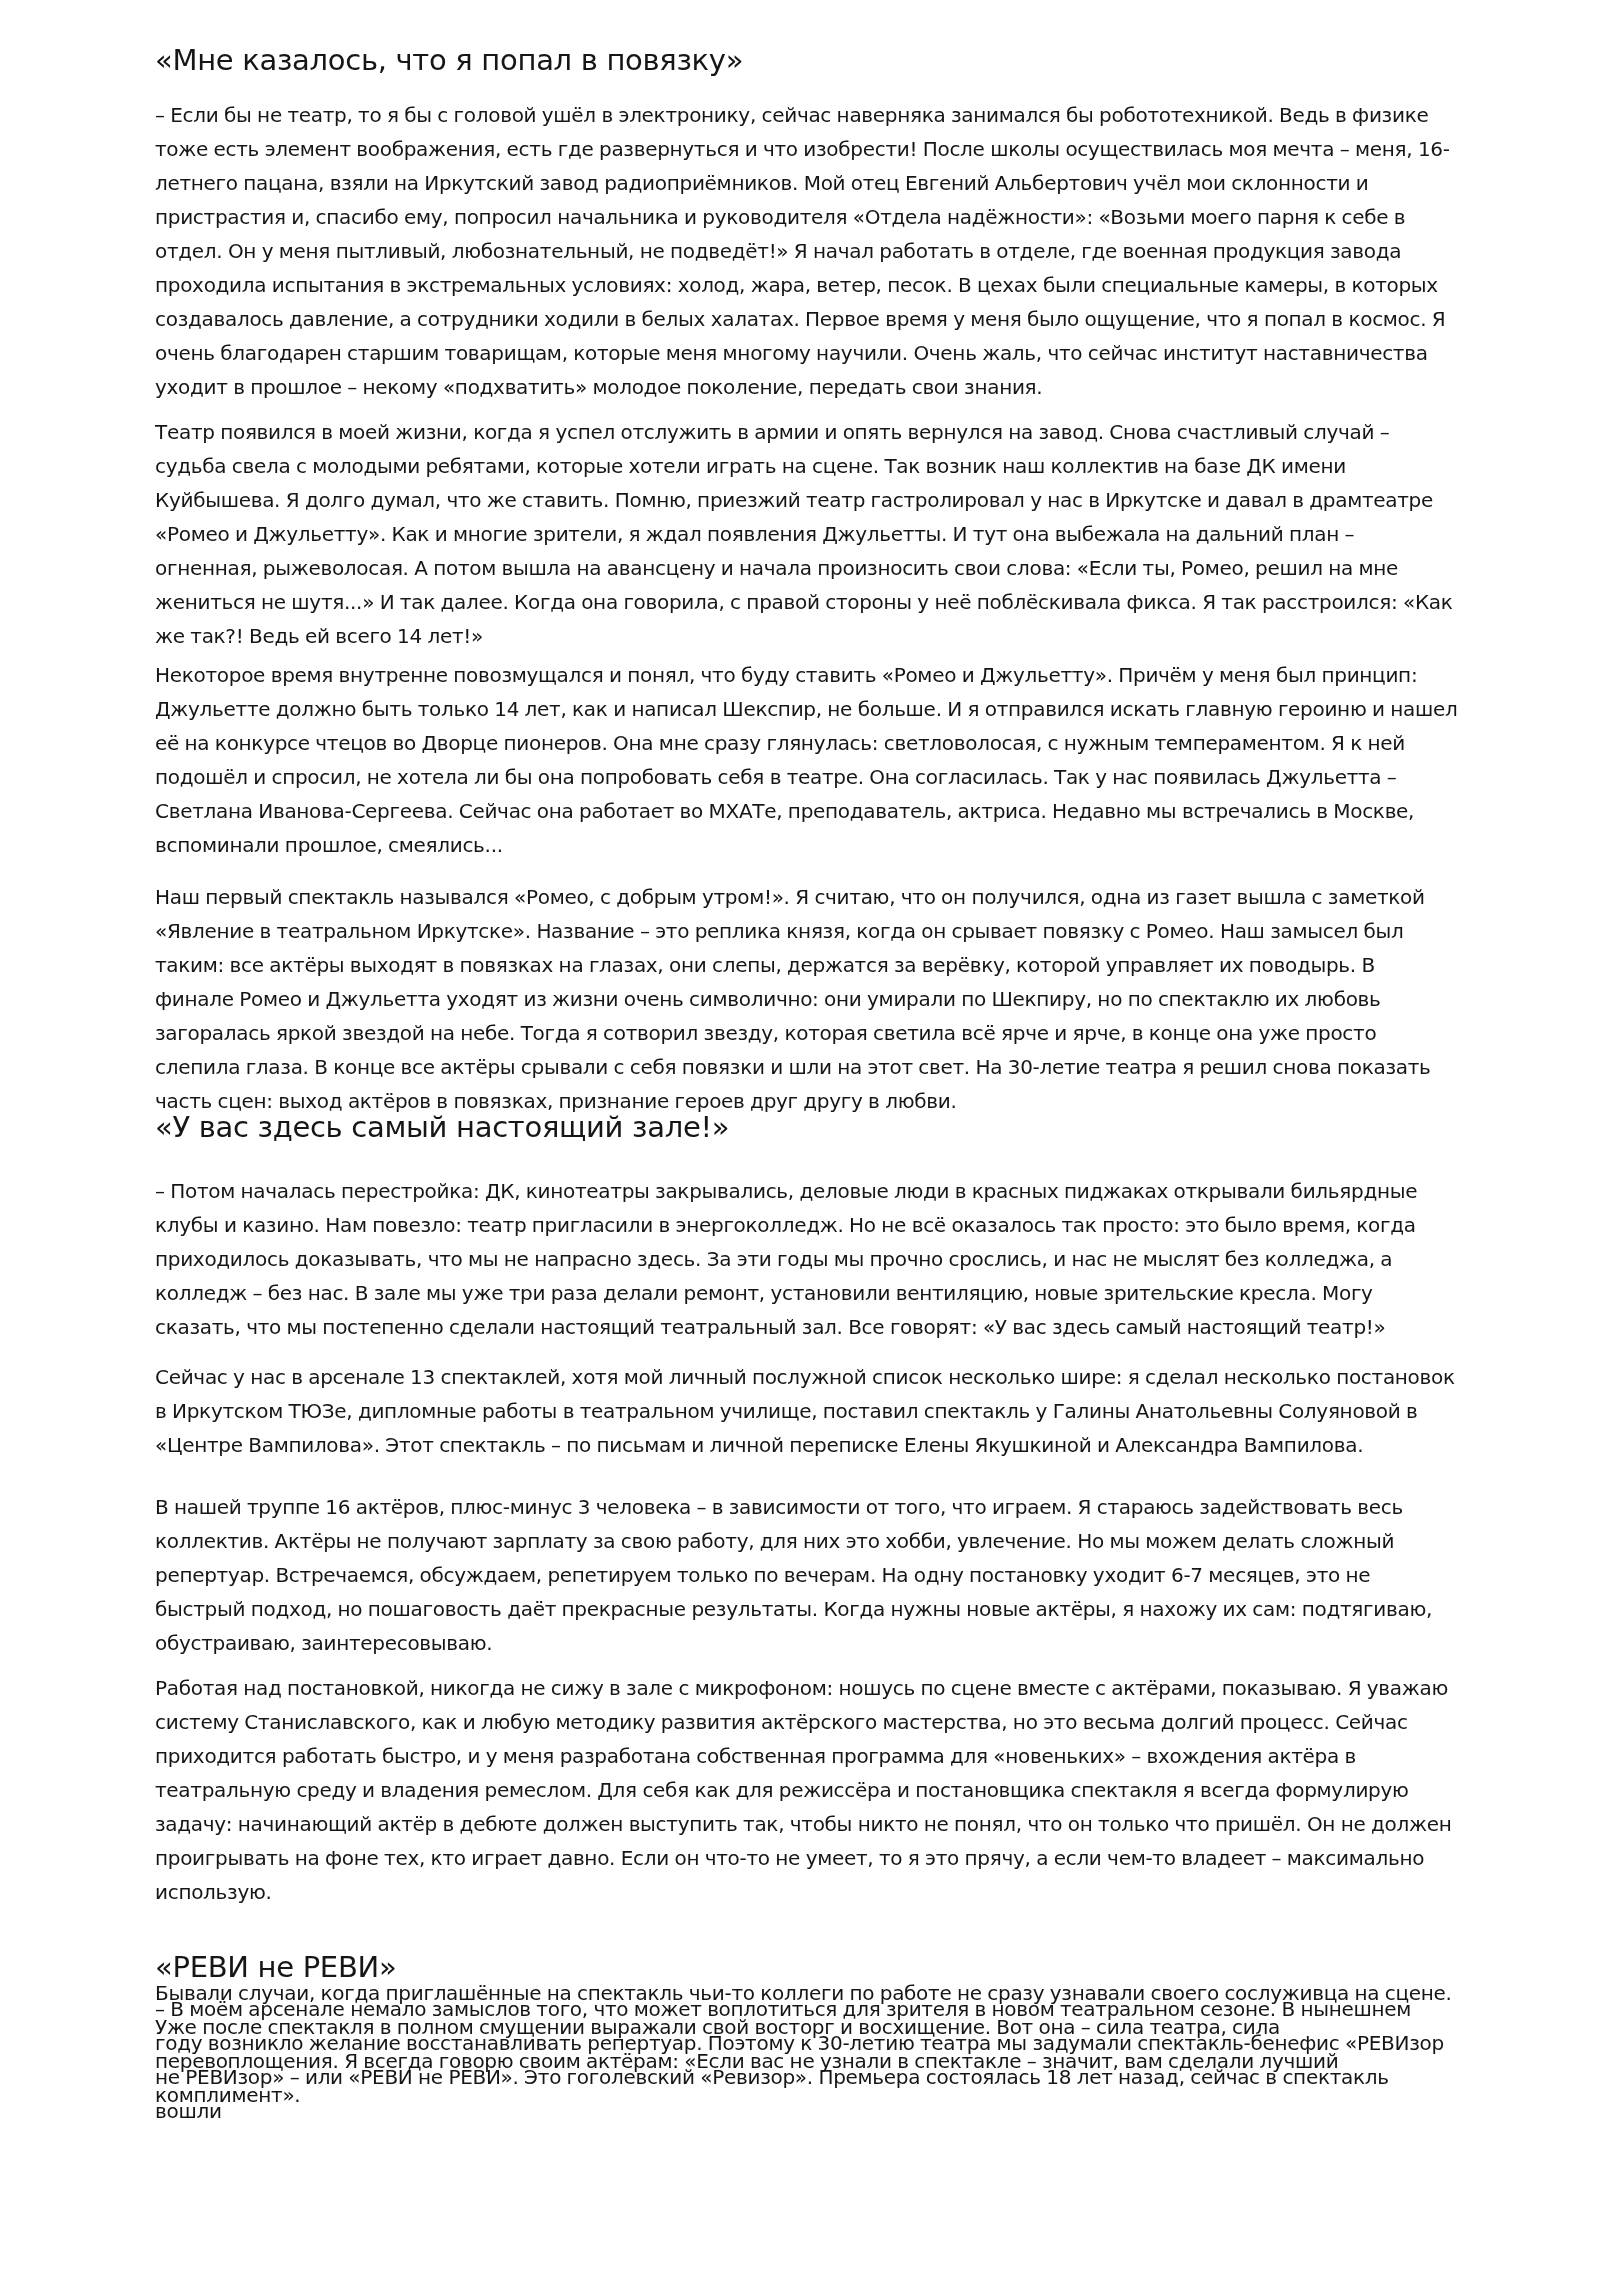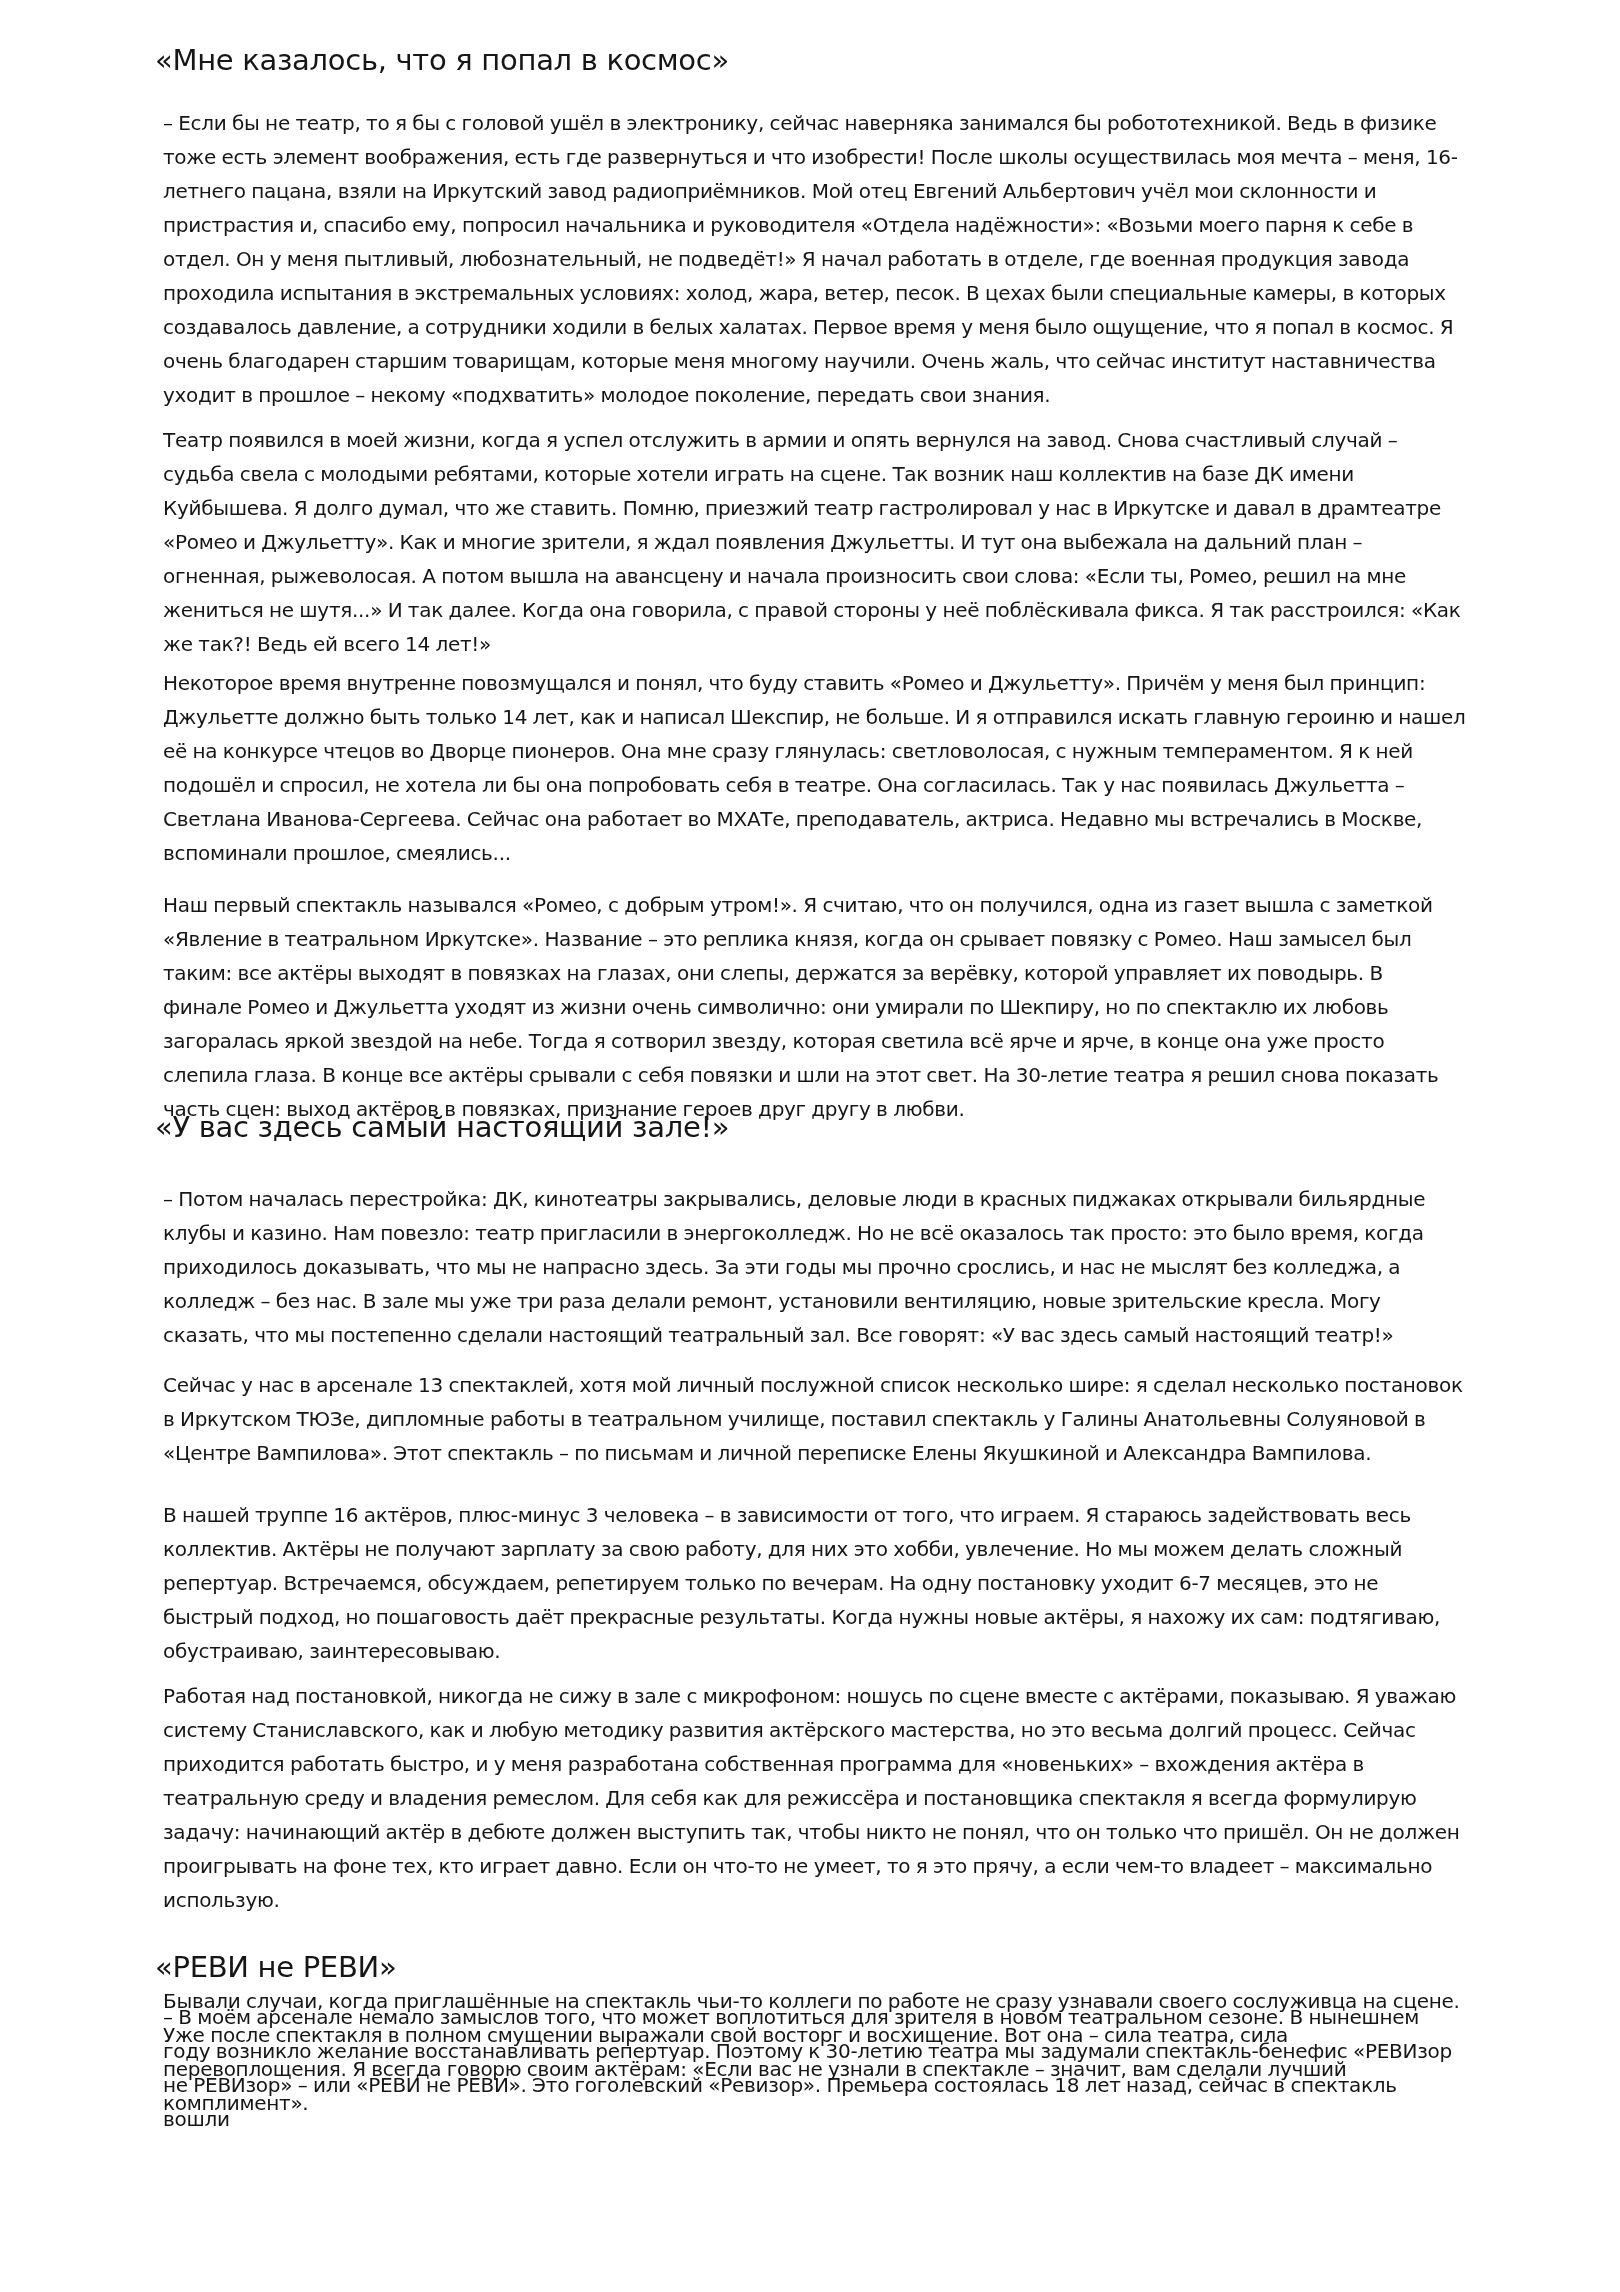--- a/index.html
+++ b/index.html
@@ -20,33 +20,33 @@
     .block { position: absolute; left: 0; width: 1304px; }
     h2.section-heading {
       margin: 0;
       font-weight: normal;
       font-size: 29px;
       line-height: 39px;
       letter-spacing: -0.3px;
       white-space: nowrap;
     }
     p.para {
-      margin: 8px;
+      margin: 0;
       font-size: 20px;
       line-height: 34px;
       letter-spacing: -0.3px;
       word-spacing: -0.5px;
     }
   </style>
 </head>
 <body>
 
 <div class="page">
 
-  <h2 class="section-heading block" style="top:41px">«Мне казалось, что я попал в космос»</h2>
+  <h2 class="section-heading block" style="top:41px">«Мне казалось, что я попал в повязку»</h2>
   <p class="para block" style="top:98px">– Если бы не театр, то я бы с головой ушёл в электронику, сейчас наверняка занимался бы робототехникой. Ведь в физике тоже есть элемент воображения, есть где развернуться и что изобрести! После школы осуществилась моя мечта – меня, 16-летнего пацана, взяли на Иркутский завод радиоприёмников. Мой отец Евгений Альбертович учёл мои склонности и пристрастия и, спасибо ему, попросил начальника и руководителя «Отдела надёжности»: «Возьми моего парня к себе в отдел. Он у меня пытливый, любознательный, не подведёт!» Я начал работать в отделе, где военная продукция завода проходила испытания в экстремальных условиях: холод, жара, ветер, песок. В цехах были специальные камеры, в которых создавалось давление, а сотрудники ходили в белых халатах. Первое время у меня было ощущение, что я попал в космос. Я очень благодарен старшим товарищам, которые меня многому научили. Очень жаль, что сейчас институт наставничества уходит в прошлое – некому «подхватить» молодое поколение, передать свои знания.</p>
   <p class="para block" style="top:415px">Театр появился в моей жизни, когда я успел отслужить в армии и опять вернулся на завод. Снова счастливый случай – судьба свела с молодыми ребятами, которые хотели играть на сцене. Так возник наш коллектив на базе ДК имени Куйбышева. Я долго думал, что же ставить. Помню, приезжий театр гастролировал у нас в Иркутске и давал в драмтеатре «Ромео и Джульетту». Как и многие зрители, я ждал появления Джульетты. И тут она выбежала на дальний план – огненная, рыжеволосая. А потом вышла на авансцену и начала произносить свои слова: «Если ты, Ромео, решил на мне жениться не шутя...» И так далее. Когда она говорила, с правой стороны у неё поблёскивала фикса. Я так расстроился: «Как же так?! Ведь ей всего 14 лет!»</p>
   <p class="para block" style="top:658px">Некоторое время внутренне повозмущался и понял, что буду ставить «Ромео и Джульетту». Причём у меня был принцип: Джульетте должно быть только 14 лет, как и написал Шекспир, не больше. И я отправился искать главную героиню и нашел её на конкурсе чтецов во Дворце пионеров. Она мне сразу глянулась: светловолосая, с нужным темпераментом. Я к ней подошёл и спросил, не хотела ли бы она попробовать себя в театре. Она согласилась. Так у нас появилась Джульетта – Светлана Иванова-Сергеева. Сейчас она работает во МХАТе, преподаватель, актриса. Недавно мы встречались в Москве, вспоминали прошлое, смеялись...</p>
   <p class="para block" style="top:880px">Наш первый спектакль назывался «Ромео, с добрым утром!». Я считаю, что он получился, одна из газет вышла с заметкой «Явление в театральном Иркутске». Название – это реплика князя, когда он срывает повязку с Ромео. Наш замысел был таким: все актёры выходят в повязках на глазах, они слепы, держатся за верёвку, которой управляет их поводырь. В финале Ромео и Джульетта уходят из жизни очень символично: они умирали по Шекпиру, но по спектаклю их любовь загоралась яркой звездой на небе. Тогда я сотворил звезду, которая светила всё ярче и ярче, в конце она уже просто слепила глаза. В конце все актёры срывали с себя повязки и шли на этот свет. На 30-летие театра я решил снова показать часть сцен: выход актёров в повязках, признание героев друг другу в любви.</p>
 
   <h2 class="section-heading block" style="top:1108px">«У вас здесь самый настоящий зале!»</h2>
   <p class="para block" style="top:1174px">– Потом началась перестройка: ДК, кинотеатры закрывались, деловые люди в красных пиджаках открывали бильярдные клубы и казино. Нам повезло: театр пригласили в энергоколледж. Но не всё оказалось так просто: это было время, когда приходилось доказывать, что мы не напрасно здесь. За эти годы мы прочно срослись, и нас не мыслят без колледжа, а колледж – без нас. В зале мы уже три раза делали ремонт, установили вентиляцию, новые зрительские кресла. Могу сказать, что мы постепенно сделали настоящий театральный зал. Все говорят: «У вас здесь самый настоящий театр!»</p>
   <p class="para block" style="top:1360px">Сейчас у нас в арсенале 13 спектаклей, хотя мой личный послужной список несколько шире: я сделал несколько постановок в Иркутском ТЮЗе, дипломные работы в театральном училище, поставил спектакль у Галины Анатольевны Солуяновой в «Центре Вампилова». Этот спектакль – по письмам и личной переписке Елены Якушкиной и Александра Вампилова.</p>
   <p class="para block" style="top:1490px">В нашей труппе 16 актёров, плюс-минус 3 человека – в зависимости от того, что играем. Я стараюсь задействовать весь коллектив. Актёры не получают зарплату за свою работу, для них это хобби, увлечение. Но мы можем делать сложный репертуар. Встречаемся, обсуждаем, репетируем только по вечерам. На одну постановку уходит 6-7 месяцев, это не быстрый подход, но пошаговость даёт прекрасные результаты. Когда нужны новые актёры, я нахожу их сам: подтягиваю, обустраиваю, заинтересовываю.</p>
   <p class="para block" style="top:1671px">Работая над постановкой, никогда не сижу в зале с микрофоном: ношусь по сцене вместе с актёрами, показываю. Я уважаю систему Станиславского, как и любую методику развития актёрского мастерства, но это весьма долгий процесс. Сейчас приходится работать быстро, и у меня разработана собственная программа для «новеньких» – вхождения актёра в театральную среду и владения ремеслом. Для себя как для режиссёра и постановщика спектакля я всегда формулирую задачу: начинающий актёр в дебюте должен выступить так, чтобы никто не понял, что он только что пришёл. Он не должен проигрывать на фоне тех, кто играет давно. Если он что-то не умеет, то я это прячу, а если чем-то владеет – максимально использую.</p>

